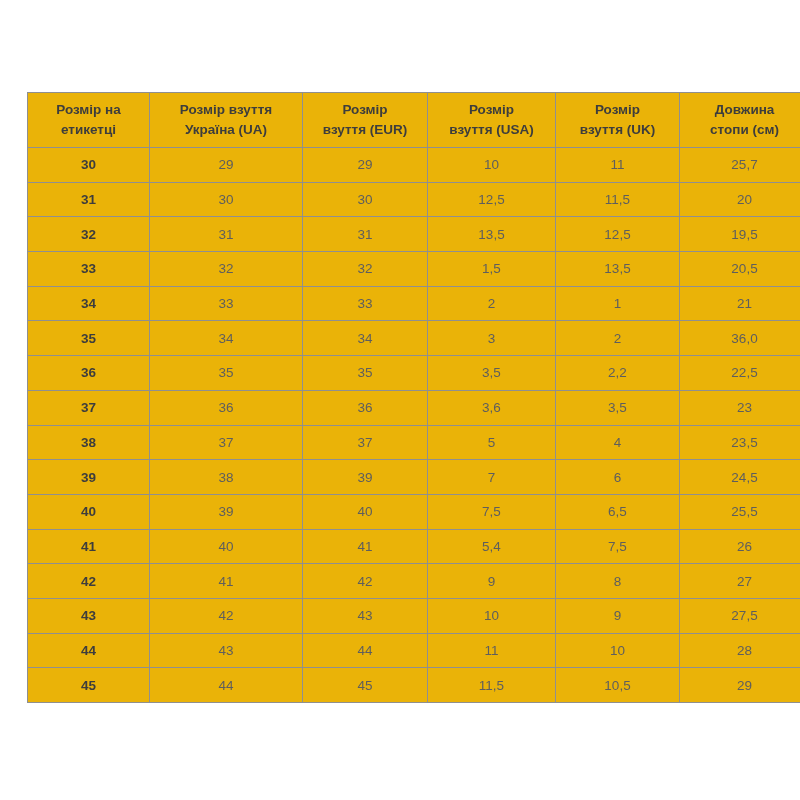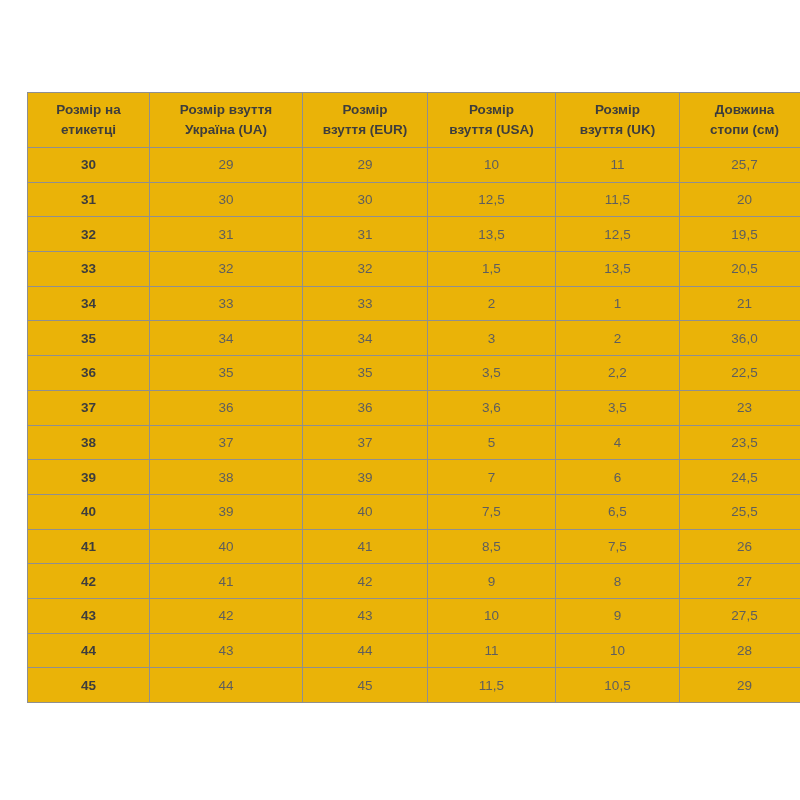--- a/index.html
+++ b/index.html
@@ -186,21 +186,21 @@
           <td>39</td>
           <td>40</td>
           <td>7,5</td>
           <td>6,5</td>
           <td>25,5</td>
         </tr>
         <tr>
           <td class="first">41</td>
           <td>40</td>
           <td>41</td>
-          <td>8,5</td>
+          <td>5,4</td>
           <td>7,5</td>
           <td>26</td>
         </tr>
         <tr>
           <td class="first">42</td>
           <td>41</td>
           <td>42</td>
           <td>9</td>
           <td>8</td>
           <td>27</td>

